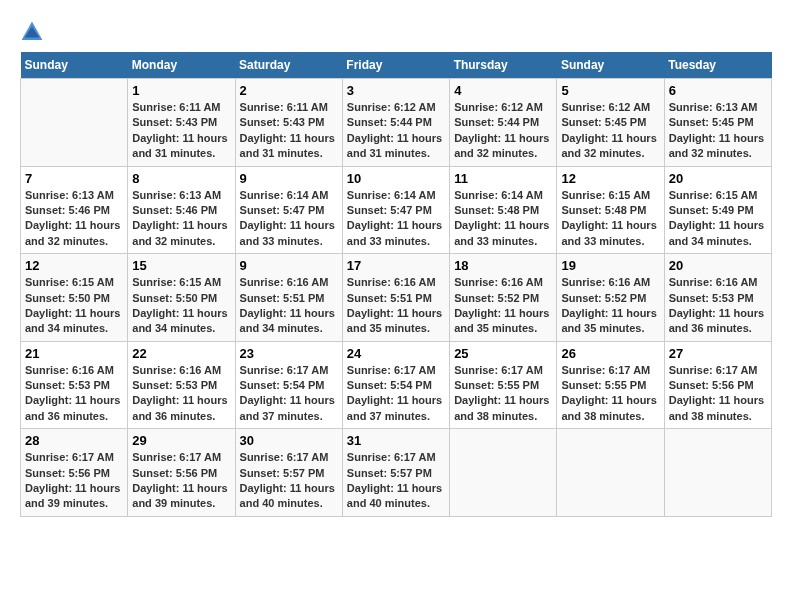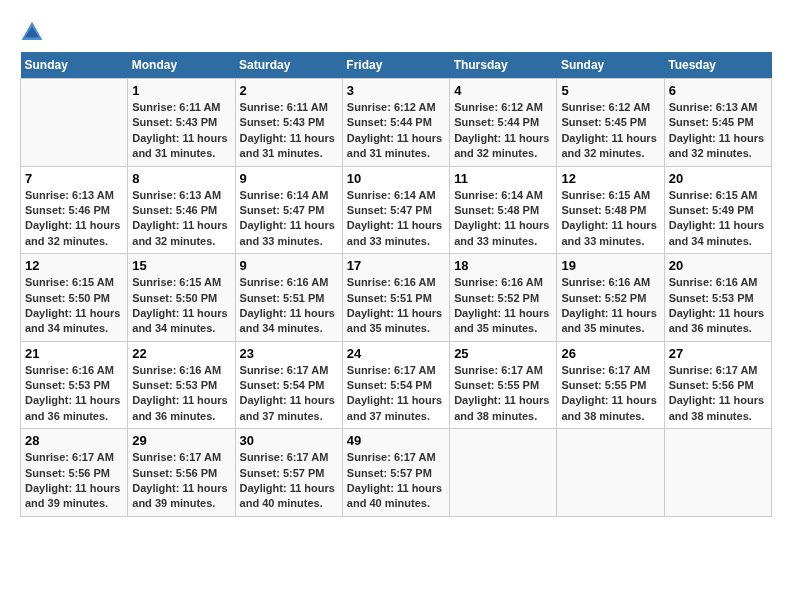--- a/index.html
+++ b/index.html
@@ -277,21 +277,21 @@
 Sunset: 5:56 PM
 Daylight: 11 hours and 39 minutes.</div>
         </td>
         <td>
           <span class="day-num">30</span>
           <div class="cell-text" style="white-space: pre-line;">Sunrise: 6:17 AM
 Sunset: 5:57 PM
 Daylight: 11 hours and 40 minutes.</div>
         </td>
         <td>
-          <span class="day-num">49</span>
+          <span class="day-num">31</span>
           <div class="cell-text" style="white-space: pre-line;">Sunrise: 6:17 AM
 Sunset: 5:57 PM
 Daylight: 11 hours and 40 minutes.</div>
         </td>
         <td></td>
         <td></td>
         <td></td>
       </tr>
     </tbody>
 </table>

